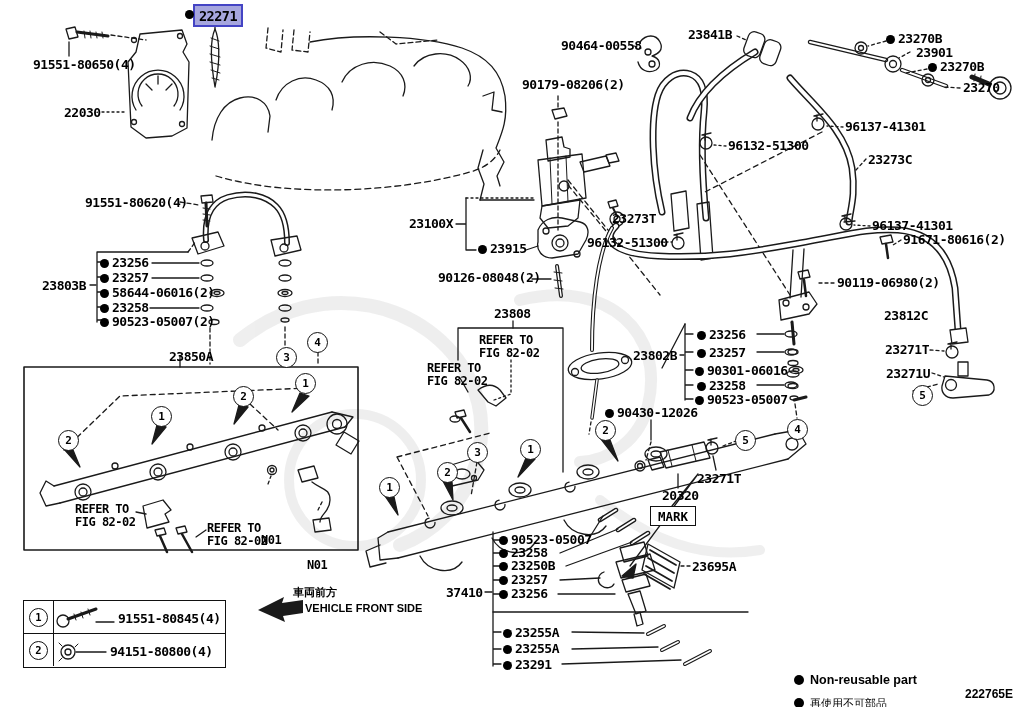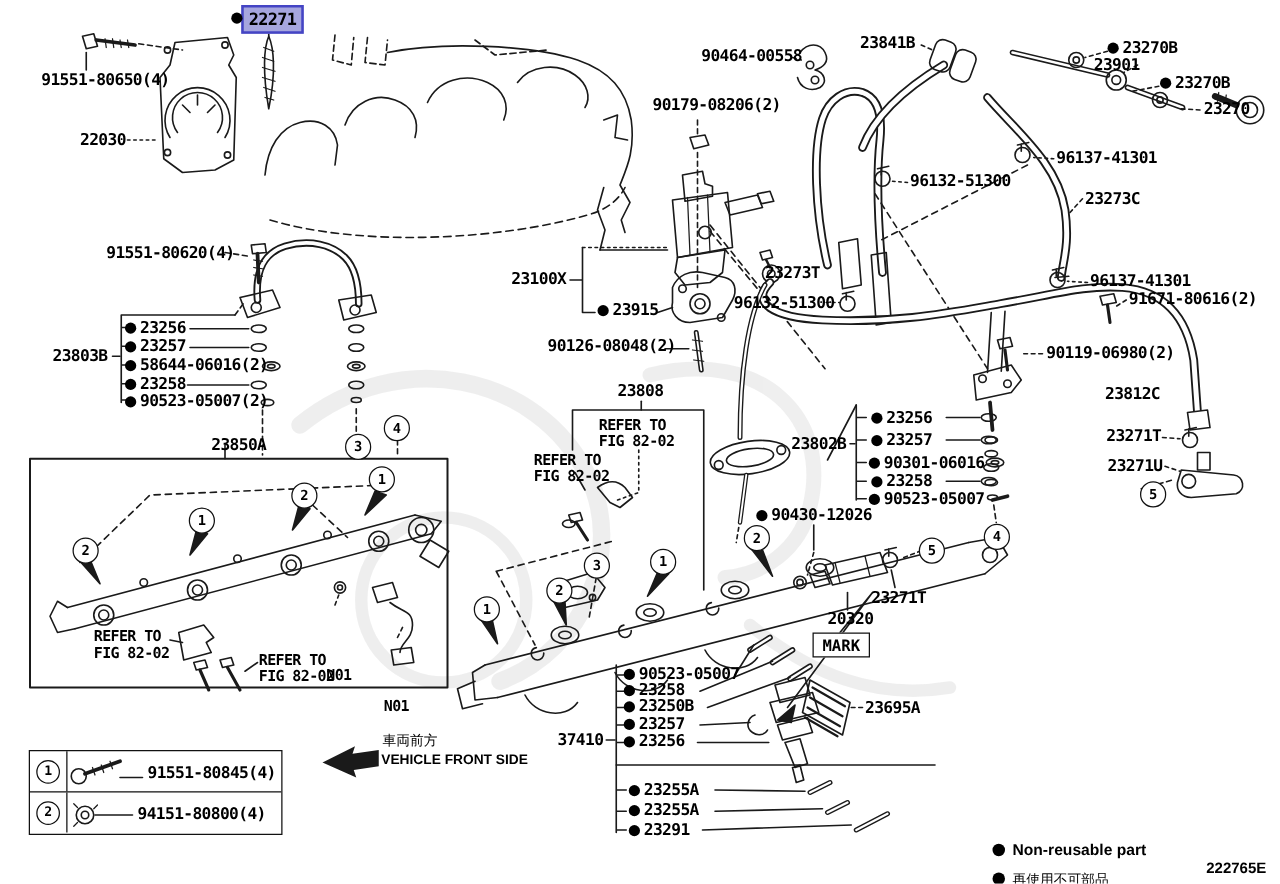--- a/index.html
+++ b/index.html
@@ -389,21 +389,21 @@
     <span class="dot"></span>
     <span>22271</span>
   </div>
 
   <div class="lbl" style="left:33px;top:58px">91551-80650(4)</div>
   <div class="lbl" style="left:64px;top:106px">22030</div>
   <div class="lbl" style="left:561px;top:39px">90464-00558</div>
   <div class="lbl" style="left:688px;top:28px">23841B</div>
 
   <div class="lbl" style="left:886px;top:32px"><span class="dot"></span><span>23270B</span></div>
-  <div class="lbl" style="left:875px;top:46px">23901</div>
+  <div class="lbl" style="left:916px;top:46px">23901</div>
   <div class="lbl" style="left:928px;top:60px"><span class="dot"></span><span>23270B</span></div>
   <div class="lbl" style="left:963px;top:81px">23270</div>
 
   <div class="lbl" style="left:522px;top:78px">90179-08206(2)</div>
   <div class="lbl" style="left:845px;top:120px">96137-41301</div>
   <div class="lbl" style="left:728px;top:139px">96132-51300</div>
   <div class="lbl" style="left:868px;top:153px">23273C</div>
   <div class="lbl" style="left:85px;top:196px">91551-80620(4)</div>
   <div class="lbl" style="left:409px;top:217px">23100X</div>
   <div class="lbl" style="left:612px;top:212px">23273T</div>
@@ -496,21 +496,21 @@
       <div class="ptxt" style="left:94px">91551-80845(4)</div>
     </div>
     <div class="row">
       <div class="num">
           <div class="cir">2</div>
         </div>
       <div class="ptxt" style="left:86px">94151-80800(4)</div>
     </div>
   </div>
 
-  <div class="note jp" style="left:306px;top:585px;font-weight:400">車両前方</div>
+  <div class="note jp" style="left:293px;top:585px;font-weight:700">車両前方</div>
   <div class="note" style="left:305px;top:602px;font-weight:700">VEHICLE FRONT SIDE</div>
 
 
   <div class="note jp" style="left:794px;top:696px;font-weight:400"><span class="dot" style="width:10px;height:10px;margin-right:6px"></span><span>再使用不可部品</span></div>
   <div class="note" style="left:794px;top:673px;font-size:12.5px;font-weight:600"><span class="dot" style="width:10px;height:10px;margin-right:6px"></span><span>Non-reusable part</span></div>
 
   <div class="note" style="left:965px;top:687px;font-weight:600;font-size:12px">222765E</div>
 
 </div>
 

